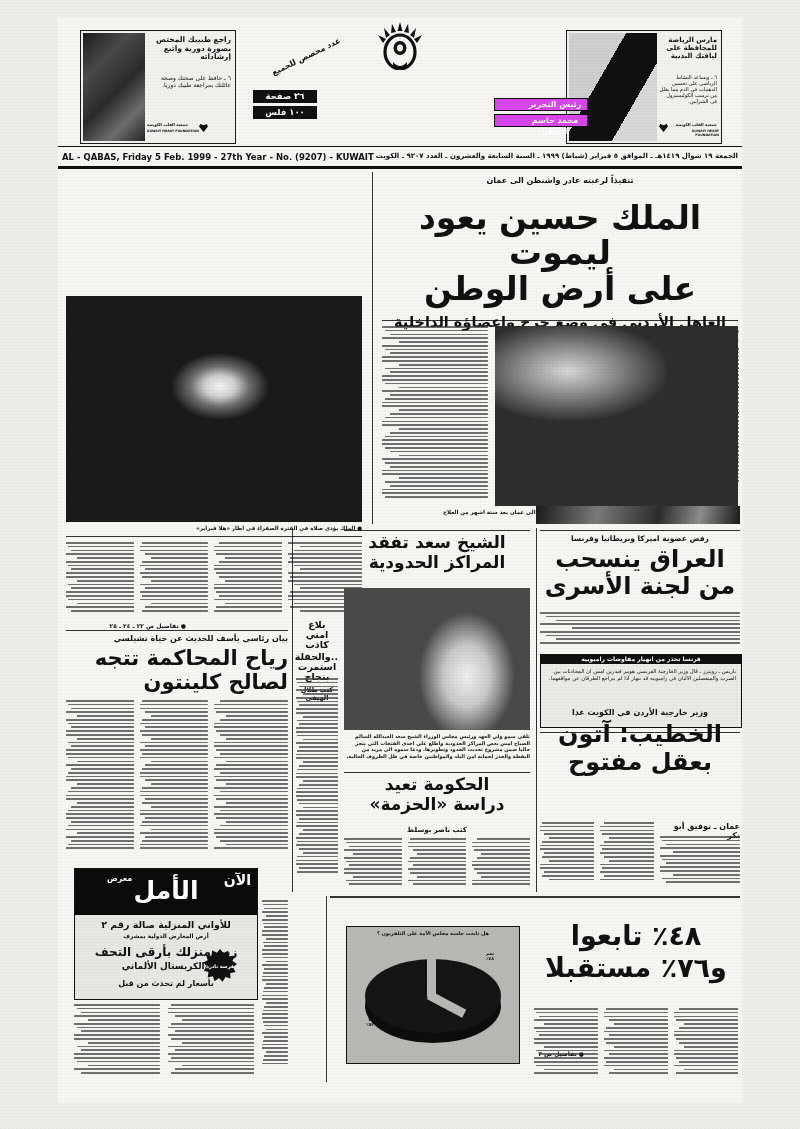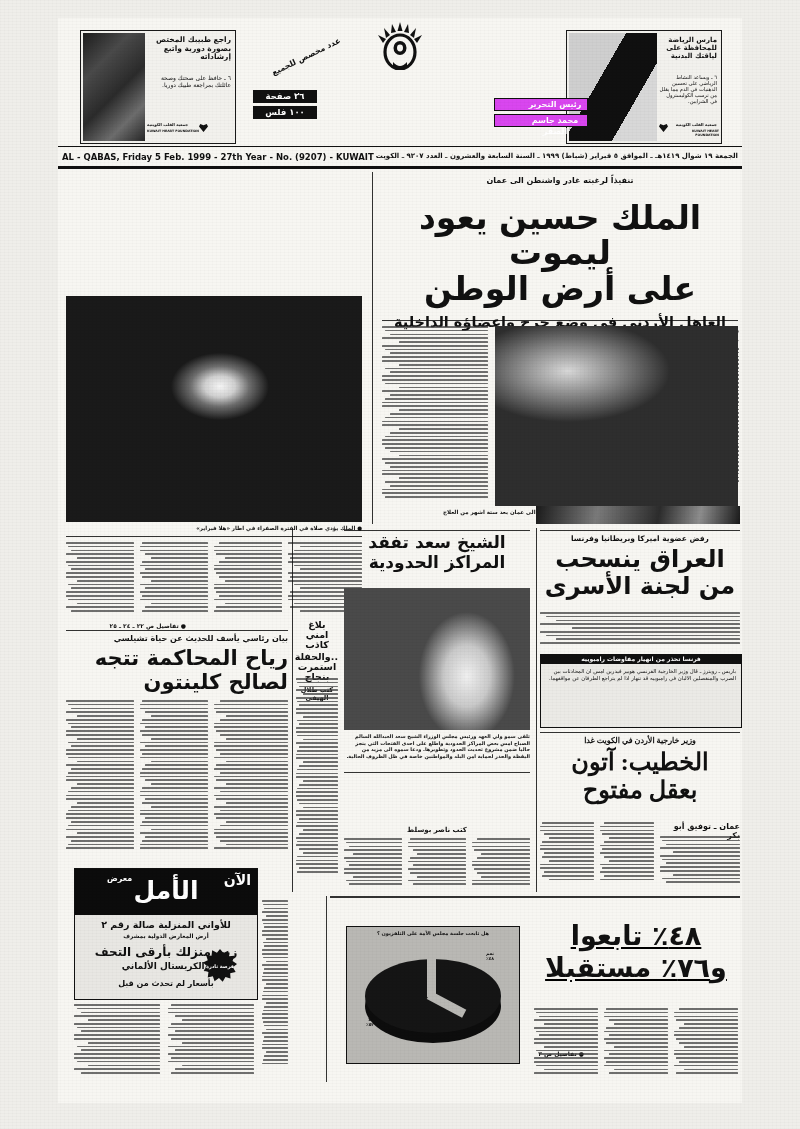--- a/index.html
+++ b/index.html
@@ -405,21 +405,21 @@
     <div class="ln s5"></div>
   </div>
 
   <div class="ad-box ar" style="left:540px;top:654px;width:200px;height:72px;border:1px solid #111;background:#ebeae6;">
     <div class="blackbar" style="left:0;top:0;right:0;height:9px;"></div>
     <div class="ar" style="position:absolute;left:4px;right:4px;top:-0.5px;color:#fff;font-size:6px;font-weight:bold;text-align:center;">فرنسا تحذر من انهيار مفاوضات رامبوييه</div>
     <div class="ar" style="position:absolute;left:5px;right:5px;top:13px;font-size:5.4px;line-height:7.4px;color:#111;">باريس ـ رويترز ـ قال وزير الخارجية الفرنسي هوبير فيدرين امس ان المحادثات بين الصرب والمنفصلين الالبان في رامبوييه قد تنهار اذا لم يتراجع الطرفان عن مواقفهما.</div>
   </div>
 
   <div class="hline" style="left:540px;top:732px;width:200px;"></div>
-  <div class="hgroup ar" style="left:540px;top:736px;width:200px;font-family:Liberation Serif, serif;">
+  <div class="hgroup ar" style="left:540px;top:708px;width:200px;">
     <div class="k ctr" style="font-size:8px;">وزير خارجية الأردن في الكويت غدا</div>
     <div class="hl ctr" style="font-size:24px;margin-top:5px;">الخطيب: آتون</div>
     <div class="hl ctr" style="font-size:24px;margin-top:3px;">بعقل مفتوح</div>
   </div>
   <div class="ar detail" style="position:absolute;left:660px;top:822px;width:80px;font-size:8px;">عمان ـ توفيق أبو بكر</div>
 
   <div class="body-col" style="left:660px;top:836px;width:80px;height:56px;">
     <div class="ln s1"></div>
       <div class="ln s3"></div>
       <div class="ln s2"></div>
@@ -477,20 +477,24 @@
   <div class="hline" style="left:344px;top:530px;width:186px;"></div>
   <div class="hgroup ar" style="left:344px;top:534px;width:186px;">
     <div class="hl ctr" style="font-size:17px;">الشيخ سعد تفقد</div>
     <div class="hl ctr" style="font-size:17px;margin-top:2px;">المراكز الحدودية</div>
   </div>
 
   <div class="photo ph-sheikh" style="left:344px;top:588px;width:186px;height:142px;"></div>
   <div class="ar cap" style="position:absolute;left:344px;top:733px;width:186px;font-size:5px;line-height:6.6px;">تلقى سمو ولي العهد ورئيس مجلس الوزراء الشيخ سعد العبدالله السالم الصباح امس بعض المراكز الحدودية واطلع على احدى الفتحات التي ينجز حاليا ضمن مشروع تحديث الحدود وتطويرها. ودعا سموه الى مزيد من اليقظة والحذر لحماية امن البلد والمواطنين خاصة في ظل الظروف الحالية.</div>
 
   <div class="hline" style="left:344px;top:772px;width:186px;"></div>
+  <div class="hgroup ar" style="left:344px;top:776px;width:186px;">
+    <div class="hl ctr" style="font-size:17px;letter-spacing:1px;">الحكومة تعيد</div>
+    <div class="hl ctr" style="font-size:17px;margin-top:2px;letter-spacing:1px;">دراسة «الحزمة»</div>
+  </div>
   <div class="ar byline ctr" style="position:absolute;left:344px;top:826px;width:186px;">كتب ناصر بوسلط</div>
 
   <div class="body-col" style="left:344px;top:838px;width:58px;height:54px;">
     <div class="ln s1"></div>
       <div class="ln s3"></div>
       <div class="ln s2"></div>
       <div class="ln s5"></div>
     <div class="ln s4"></div>
       <div class="ln s1"></div>
       <div class="ln s3"></div>
@@ -826,21 +830,21 @@
       <div class="ln s3"></div>
       <div class="ln s1"></div>
     <div class="ln s4"></div>
       <div class="ln s2"></div>
       <div class="ln s3"></div>
   </div>
 
   <div class="hline" style="left:330px;top:896px;width:410px;height:1.8px;background:#111;"></div>
 
 
-  <div class="hgroup ar" style="left:534px;top:922px;width:204px;text-decoration:underline;">
+  <div class="hgroup ar" style="left:534px;top:922px;width:204px;">
     <div class="hl ctr" style="font-size:27px;letter-spacing:2px;">٤٨٪ تابعوا</div>
     <div class="hl ctr" style="font-size:27px;margin-top:4px;letter-spacing:1px;">و٧٦٪ مستقبلا</div>
   </div>
 
   <div class="chartbox" style="left:346px;top:926px;width:172px;height:136px;">
     <div class="chart-q ar">هل تابعت جلسة مجلس الأمة على التلفزيون ؟</div>
     <div class="pie3d" style="left:14px;top:24px;width:144px;height:100px;">
       <div class="pie-side" style="left:4px;top:18px;width:136px;height:74px;"></div>
       <div class="pie-top" style="left:4px;top:8px;width:136px;height:74px;background:#151515;"></div>
 

